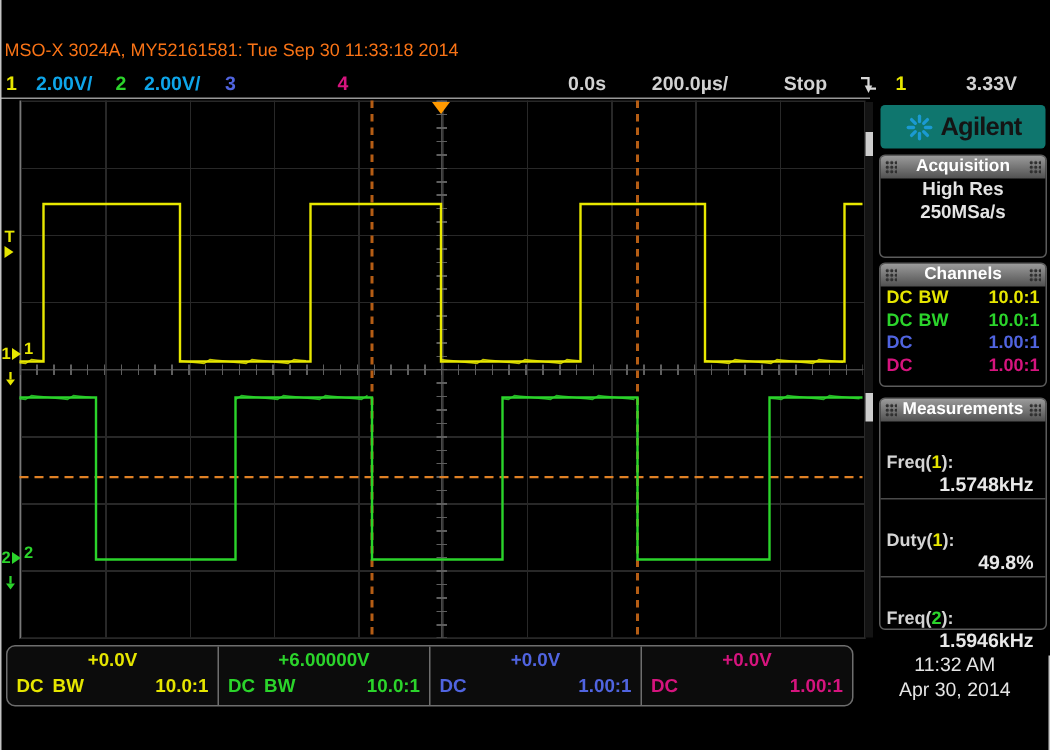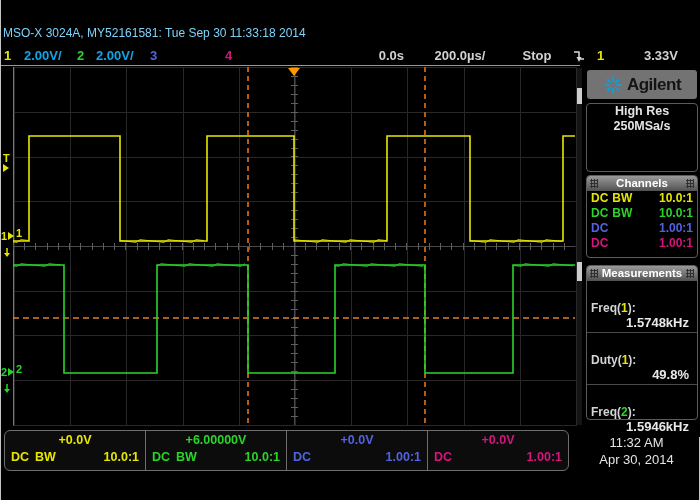--- a/index.html
+++ b/index.html
@@ -4,21 +4,21 @@
 <style>
   html,body{margin:0;padding:0;background:#000;}
   body{width:700px;height:500px;position:relative;overflow:hidden;
        font-family:"Liberation Sans",sans-serif;-webkit-font-smoothing:none;}
   .abs{position:absolute;}
   .txt{color:#d2d2d2;font-size:13px;font-weight:bold;white-space:nowrap;}
   .c1{color:#e6e600;} .c2{color:#2bd42b;} .c3{color:#5064e0;} .c4{color:#d6147e;}
   .gray{color:#0ea5e9;}
 
   
-  #title{left:3px;top:26px;font-size:12px;font-weight:normal;color:#7dd3fc;}
+  #title{left:3px;top:26px;font-size:12px;font-weight:normal;color:#f97316;}
 
   
   .stat{top:48px;height:16px;line-height:16px;}
   #s-ch1n{left:4px;} #s-ch1v{left:24px;} #s-ch2n{left:77px;} #s-ch2v{left:96px;}
   #s-ch3n{left:150px;} #s-ch4n{left:225px;}
   #s-toff{left:350px;width:54px;text-align:right;}
   #s-tb{left:418px;width:84px;text-align:center;}
   #s-stop{left:506px;width:62px;text-align:center;}
   #s-trig-icon{left:573px;top:49px;}
   #s-tsrc{left:597px;} #s-tlvl{left:616px;width:62px;text-align:right;}
@@ -49,21 +49,21 @@
   .gmk .tri1{width:0;height:0;border-left:6px solid #e6e600;border-top:4px solid transparent;border-bottom:4px solid transparent;margin-left:1px;}
   .gmk .tri2{width:0;height:0;border-left:6px solid #2bd42b;border-top:4px solid transparent;border-bottom:4px solid transparent;margin-left:1px;}
   #in-1{left:16px;top:228px;} #in-2{left:16px;top:364px;}
 
   
   #panel{left:585px;top:67px;width:113px;height:358px;}
   #scroll-track{left:577px;top:68px;width:5px;height:357px;background:#141414;}
   .scroll-thumb{left:577px;width:5px;background:#cdcdcd;}
   #thumb-a{top:88px;height:16px;} #thumb-b{top:262px;height:19px;}
 
-  #logo-box{position:absolute;left:2px;top:3px;right:1px;height:29px;background:#737373;
+  #logo-box{position:absolute;left:2px;top:3px;right:1px;height:29px;background:#0f766e;
     border-radius:3px;display:flex;align-items:center;justify-content:center;gap:4px;}
   #logo-text{color:#141414;font-size:17px;font-weight:bold;letter-spacing:-0.5px;}
 
   .sec{position:absolute;left:1px;right:0;border:1px solid #5c5c5c;border-radius:4px;background:#000;}
   .sec-h{height:15px;background:linear-gradient(#9a9a9a,#515151);border-radius:3px 3px 0 0;
     color:#fff;font-weight:bold;font-size:11.5px;text-align:center;line-height:15px;position:relative;}
   .handle{position:absolute;top:3px;width:8px;height:9px;
     background-image:radial-gradient(#303030 1px,transparent 1.3px);background-size:3px 3px;}
   .hl{left:3px;} .hr{right:3px;}
   #sec-acq{top:36px;height:67px;}
@@ -172,20 +172,25 @@
         <line x1="4.7" y1="4.7" x2="7.2" y2="7.2"></line>
           <line x1="12.8" y1="12.8" x2="15.3" y2="15.3"></line>
         <line x1="4.7" y1="15.3" x2="7.2" y2="12.8"></line>
           <line x1="12.8" y1="7.2" x2="15.3" y2="4.7"></line>
       </g>
     </svg>
     <span id="logo-text">Agilent</span>
   </div>
 
   <div class="sec" id="sec-acq">
+    <div class="sec-h">
+      <span class="handle hl"></span>
+      <span>Acquisition</span>
+      <span class="handle hr"></span>
+    </div>
     <div class="cline">High Res</div>
     <div class="cline">250MSa/s</div>
   </div>
 
   <div class="sec" id="sec-ch">
     <div class="sec-h">
       <span class="handle hl"></span>
       <span>Channels</span>
       <span class="handle hr"></span>
     </div>

